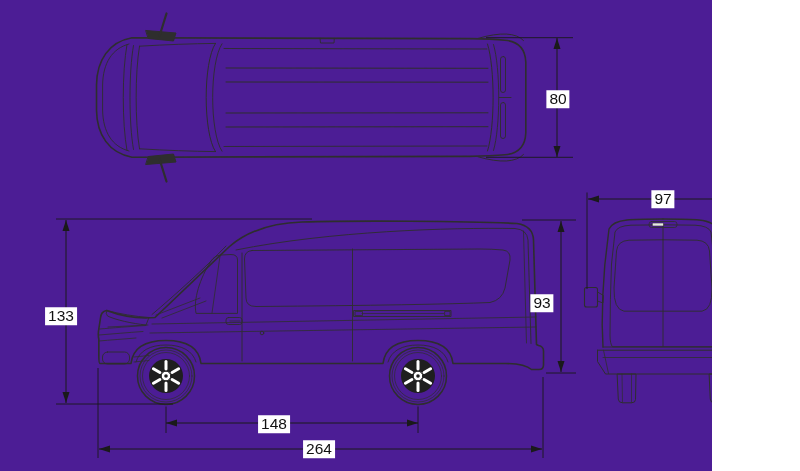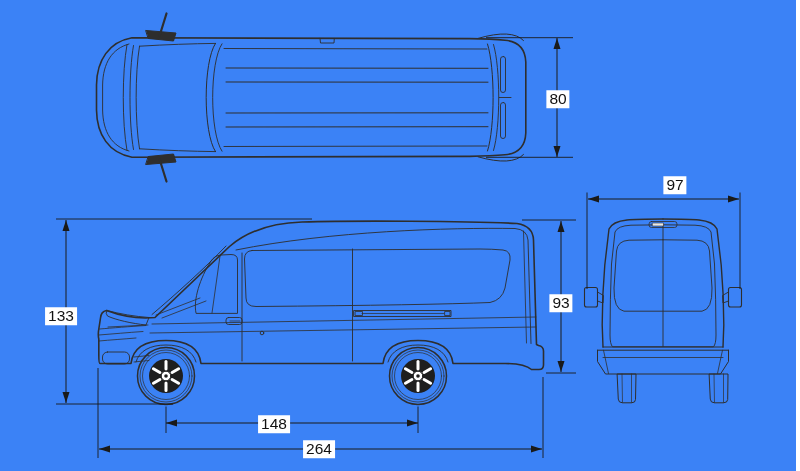--- a/index.html
+++ b/index.html
@@ -1,19 +1,19 @@
 <!DOCTYPE html>
 <html><head>
 <meta charset="utf-8">
 <style>
   html,body{margin:0;padding:0;background:#ffffff;}
   .canvas{
     position:relative;
-    width:796px;height:471px;
-    background:#3b82f6;
+    width:712px;height:471px;
+    background:#4c1d95;
     font-family:"Liberation Sans", sans-serif;
     overflow:hidden;
   }
   .canvas svg{position:absolute;left:0;top:0;}
   .dim-label{
     position:absolute;
     transform:translate(-50%,-50%);
     background:#ffffff;
     color:#111111;
     font-size:15.5px;
@@ -198,18 +198,18 @@
       <path stroke-width="0.9" d="M 98,368 L 98,458"></path>
       <path stroke-width="0.9" d="M 543,377 L 543,458"></path>
       <path d="M 99,449 L 542,449"></path>
       <polygon fill="#1a1a1a" stroke="none" points="99,449 110,445.5 110,452.5"></polygon>
       <polygon fill="#1a1a1a" stroke="none" points="542,449 531,445.5 531,452.5"></polygon>
     </g>
   </g>
 </svg>
 
   <div class="dim-label" style="left:558px;top:99px;">80</div>
-  <div class="dim-label" style="left:663px;top:185px;margin-left:12px;">97</div>
+  <div class="dim-label" style="left:663px;top:199px;">97</div>
   <div class="dim-label" style="left:61px;top:316px;">133</div>
-  <div class="dim-label" style="left:561px;top:303px;text-align:center;">93</div>
+  <div class="dim-label" style="left:542px;top:303px;text-align:center;">93</div>
   <div class="dim-label" style="left:274px;top:424px;">148</div>
   <div class="dim-label" style="left:319px;top:449px;">264</div>
 </div>
 
 </body></html>

